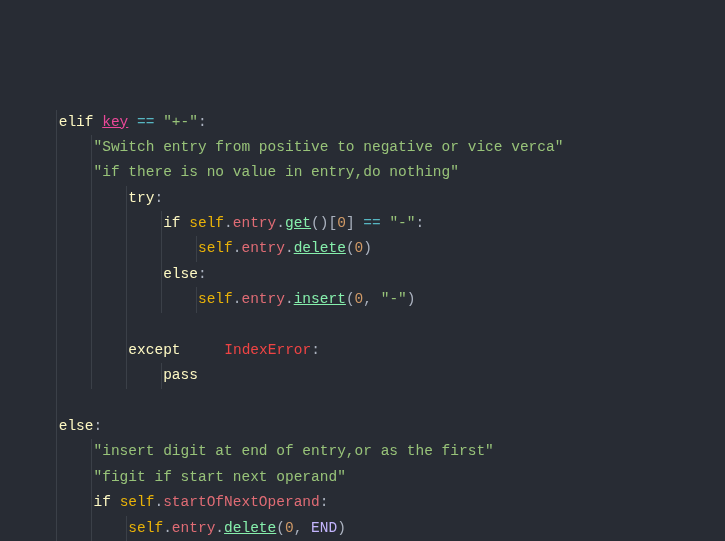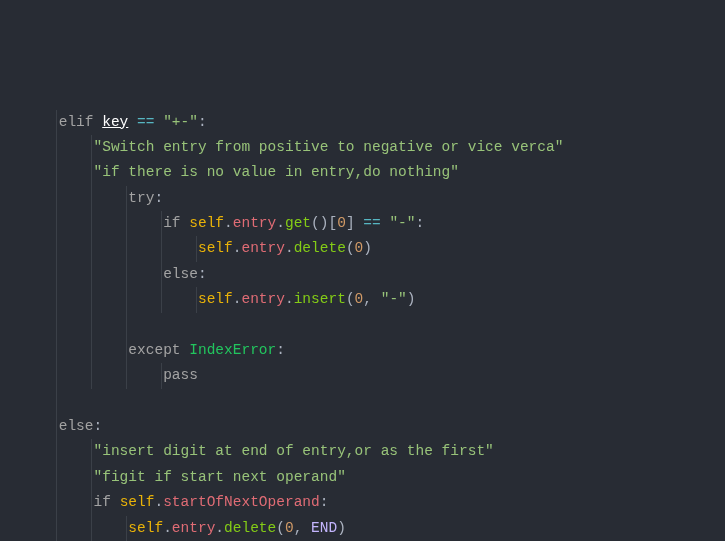--- a/index.html
+++ b/index.html
@@ -27,29 +27,29 @@
   .guide {
     position: absolute;
     top: 0;
     bottom: 0;
     width: 1px;
     background: #3b4048;
   }
   .code {
     flex: 1;
   }
-  .tok-kw   { color: #a3a3a3; }
+  .tok-kw   { color: #fef9c3; }
   .tok-op   { color: #56b6c2; }
   .tok-str  { color: #98c379; }
-  .tok-var  { color: #ffffff; text-decoration: underline; }
+  .tok-var  { color: #ec4899; text-decoration: underline; }
   .tok-self { color: #eab308; }
-  .tok-fn   { color: #84cc16; }
+  .tok-fn   { color: #86efac; text-decoration: underline; }
   .tok-attr { color: #e06c75; }
   .tok-num  { color: #d19a66; }
-  .tok-cls  { color: #22c55e; }
+  .tok-cls  { color: #ef4444; margin-left: 35px; }
   .tok-const{ color: #c4b5fd; }
   .tok-punc { color: #abb2bf; }
 </style>
 </head>
 <body>
 
 
 
 <div id="editor"><div class="line"><span class="gutter"><span class="guide" style="left:56px"></span></span><span class="code"> <span class="tok-kw">elif</span> <span class="tok-var">key</span> <span class="tok-op">==</span> <span class="tok-str">"+-"</span><span class="tok-punc">:</span></span></div><div class="line"><span class="gutter"><span class="guide" style="left:56px"></span><span class="guide" style="left:91px"></span></span><span class="code">     <span class="tok-str">"Switch entry from positive to negative or vice verca"</span></span></div><div class="line"><span class="gutter"><span class="guide" style="left:56px"></span><span class="guide" style="left:91px"></span></span><span class="code">     <span class="tok-str">"if there is no value in entry,do nothing"</span></span></div><div class="line"><span class="gutter"><span class="guide" style="left:56px"></span><span class="guide" style="left:91px"></span><span class="guide" style="left:126px"></span></span><span class="code">         <span class="tok-kw">try</span><span class="tok-punc">:</span></span></div><div class="line"><span class="gutter"><span class="guide" style="left:56px"></span><span class="guide" style="left:91px"></span><span class="guide" style="left:126px"></span><span class="guide" style="left:161px"></span></span><span class="code">             <span class="tok-kw">if</span> <span class="tok-self">self</span><span class="tok-punc">.</span><span class="tok-attr">entry</span><span class="tok-punc">.</span><span class="tok-fn">get</span><span class="tok-punc">()[</span><span class="tok-num">0</span><span class="tok-punc">]</span> <span class="tok-op">==</span> <span class="tok-str">"-"</span><span class="tok-punc">:</span></span></div><div class="line"><span class="gutter"><span class="guide" style="left:56px"></span><span class="guide" style="left:91px"></span><span class="guide" style="left:126px"></span><span class="guide" style="left:161px"></span><span class="guide" style="left:196px"></span></span><span class="code">                 <span class="tok-self">self</span><span class="tok-punc">.</span><span class="tok-attr">entry</span><span class="tok-punc">.</span><span class="tok-fn">delete</span><span class="tok-punc">(</span><span class="tok-num">0</span><span class="tok-punc">)</span></span></div><div class="line"><span class="gutter"><span class="guide" style="left:56px"></span><span class="guide" style="left:91px"></span><span class="guide" style="left:126px"></span><span class="guide" style="left:161px"></span></span><span class="code">             <span class="tok-kw">else</span><span class="tok-punc">:</span></span></div><div class="line"><span class="gutter"><span class="guide" style="left:56px"></span><span class="guide" style="left:91px"></span><span class="guide" style="left:126px"></span><span class="guide" style="left:161px"></span><span class="guide" style="left:196px"></span></span><span class="code">                 <span class="tok-self">self</span><span class="tok-punc">.</span><span class="tok-attr">entry</span><span class="tok-punc">.</span><span class="tok-fn">insert</span><span class="tok-punc">(</span><span class="tok-num">0</span><span class="tok-punc">, </span><span class="tok-str">"-"</span><span class="tok-punc">)</span></span></div><div class="line"><span class="gutter"><span class="guide" style="left:56px"></span><span class="guide" style="left:91px"></span><span class="guide" style="left:126px"></span></span><span class="code"> </span></div><div class="line"><span class="gutter"><span class="guide" style="left:56px"></span><span class="guide" style="left:91px"></span><span class="guide" style="left:126px"></span></span><span class="code">         <span class="tok-kw">except</span> <span class="tok-cls">IndexError</span><span class="tok-punc">:</span></span></div><div class="line"><span class="gutter"><span class="guide" style="left:56px"></span><span class="guide" style="left:91px"></span><span class="guide" style="left:126px"></span><span class="guide" style="left:161px"></span></span><span class="code">             <span class="tok-kw">pass</span></span></div><div class="line"><span class="gutter"><span class="guide" style="left:56px"></span></span><span class="code"> </span></div><div class="line"><span class="gutter"><span class="guide" style="left:56px"></span></span><span class="code"> <span class="tok-kw">else</span><span class="tok-punc">:</span></span></div><div class="line"><span class="gutter"><span class="guide" style="left:56px"></span><span class="guide" style="left:91px"></span></span><span class="code">     <span class="tok-str">"insert digit at end of entry,or as the first"</span></span></div><div class="line"><span class="gutter"><span class="guide" style="left:56px"></span><span class="guide" style="left:91px"></span></span><span class="code">     <span class="tok-str">"figit if start next operand"</span></span></div><div class="line"><span class="gutter"><span class="guide" style="left:56px"></span><span class="guide" style="left:91px"></span></span><span class="code">     <span class="tok-kw">if</span> <span class="tok-self">self</span><span class="tok-punc">.</span><span class="tok-attr">startOfNextOperand</span><span class="tok-punc">:</span></span></div><div class="line"><span class="gutter"><span class="guide" style="left:56px"></span><span class="guide" style="left:91px"></span><span class="guide" style="left:126px"></span></span><span class="code">         <span class="tok-self">self</span><span class="tok-punc">.</span><span class="tok-attr">entry</span><span class="tok-punc">.</span><span class="tok-fn">delete</span><span class="tok-punc">(</span><span class="tok-num">0</span><span class="tok-punc">, </span><span class="tok-const">END</span><span class="tok-punc">)</span></span></div><div class="line"><span class="gutter"><span class="guide" style="left:56px"></span><span class="guide" style="left:91px"></span><span class="guide" style="left:126px"></span></span><span class="code">           </span></div></div>
 

